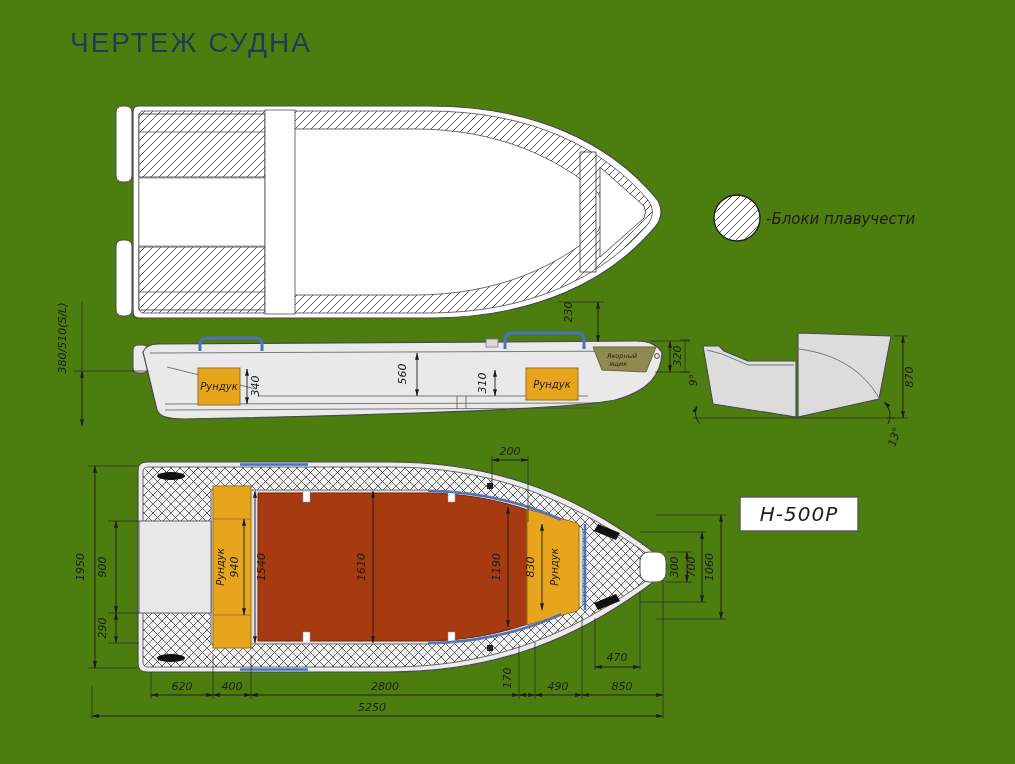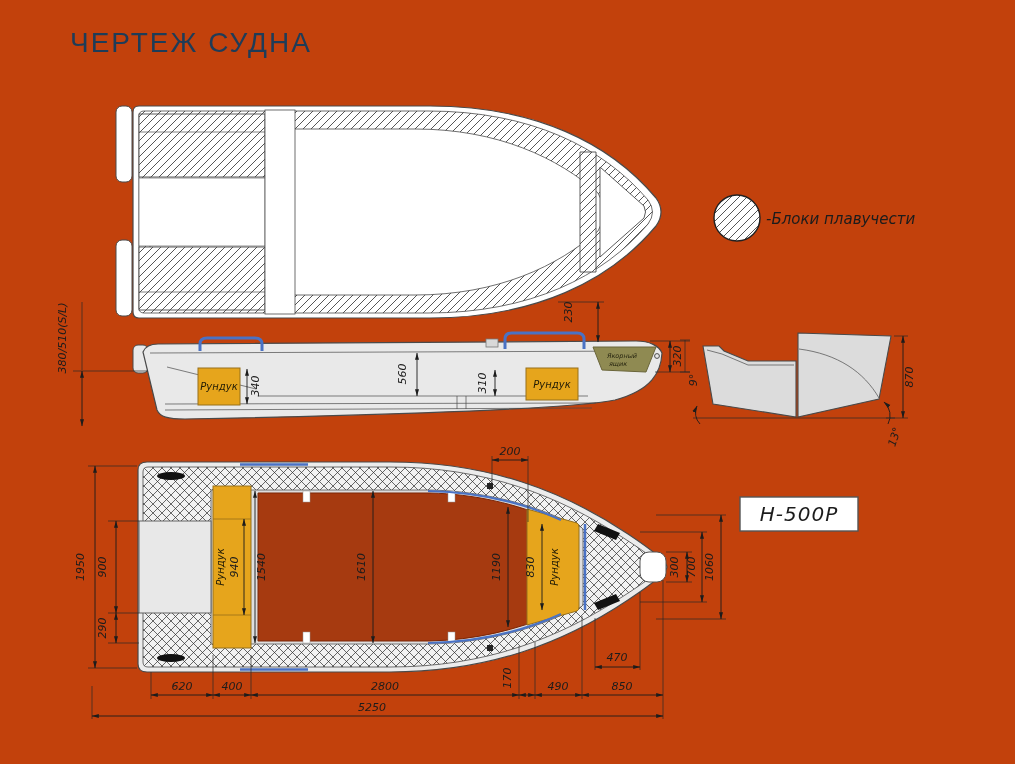--- a/index.html
+++ b/index.html
@@ -1,16 +1,16 @@
 <!DOCTYPE html>
 <html><head>
 <meta charset="utf-8">
 <style>
   html,body{margin:0;padding:0;background:#ffffff;}
-  .stage{position:relative;width:1015px;height:764px;background:#c2410c;overflow:hidden;}
+  .stage{position:relative;width:1015px;height:764px;background:#4d7c0f;overflow:hidden;}
   svg{display:block;}
   text{font-family:"DejaVu Sans",sans-serif;}
   .dim{font-size:11px;font-style:italic;fill:#1c1c1c;}
   .locker-label{font-size:10px;font-style:italic;fill:#1f1a06;}
   .anchor-label{font-size:6.5px;font-style:italic;fill:#26240f;}
   .legend-label{font-size:15px;font-style:italic;fill:#1c1c1c;}
   .badge-label{font-size:20px;font-style:italic;fill:#1c1c1c;letter-spacing:1px;}
   .title-text{font-family:"Liberation Sans",sans-serif;font-size:28px;letter-spacing:2px;fill:#1e3c58;}
   .thin{stroke:#4a4a4a;stroke-width:0.7;fill:none;}
   .ext{stroke:#2a2a2a;stroke-width:0.7;fill:none;}

